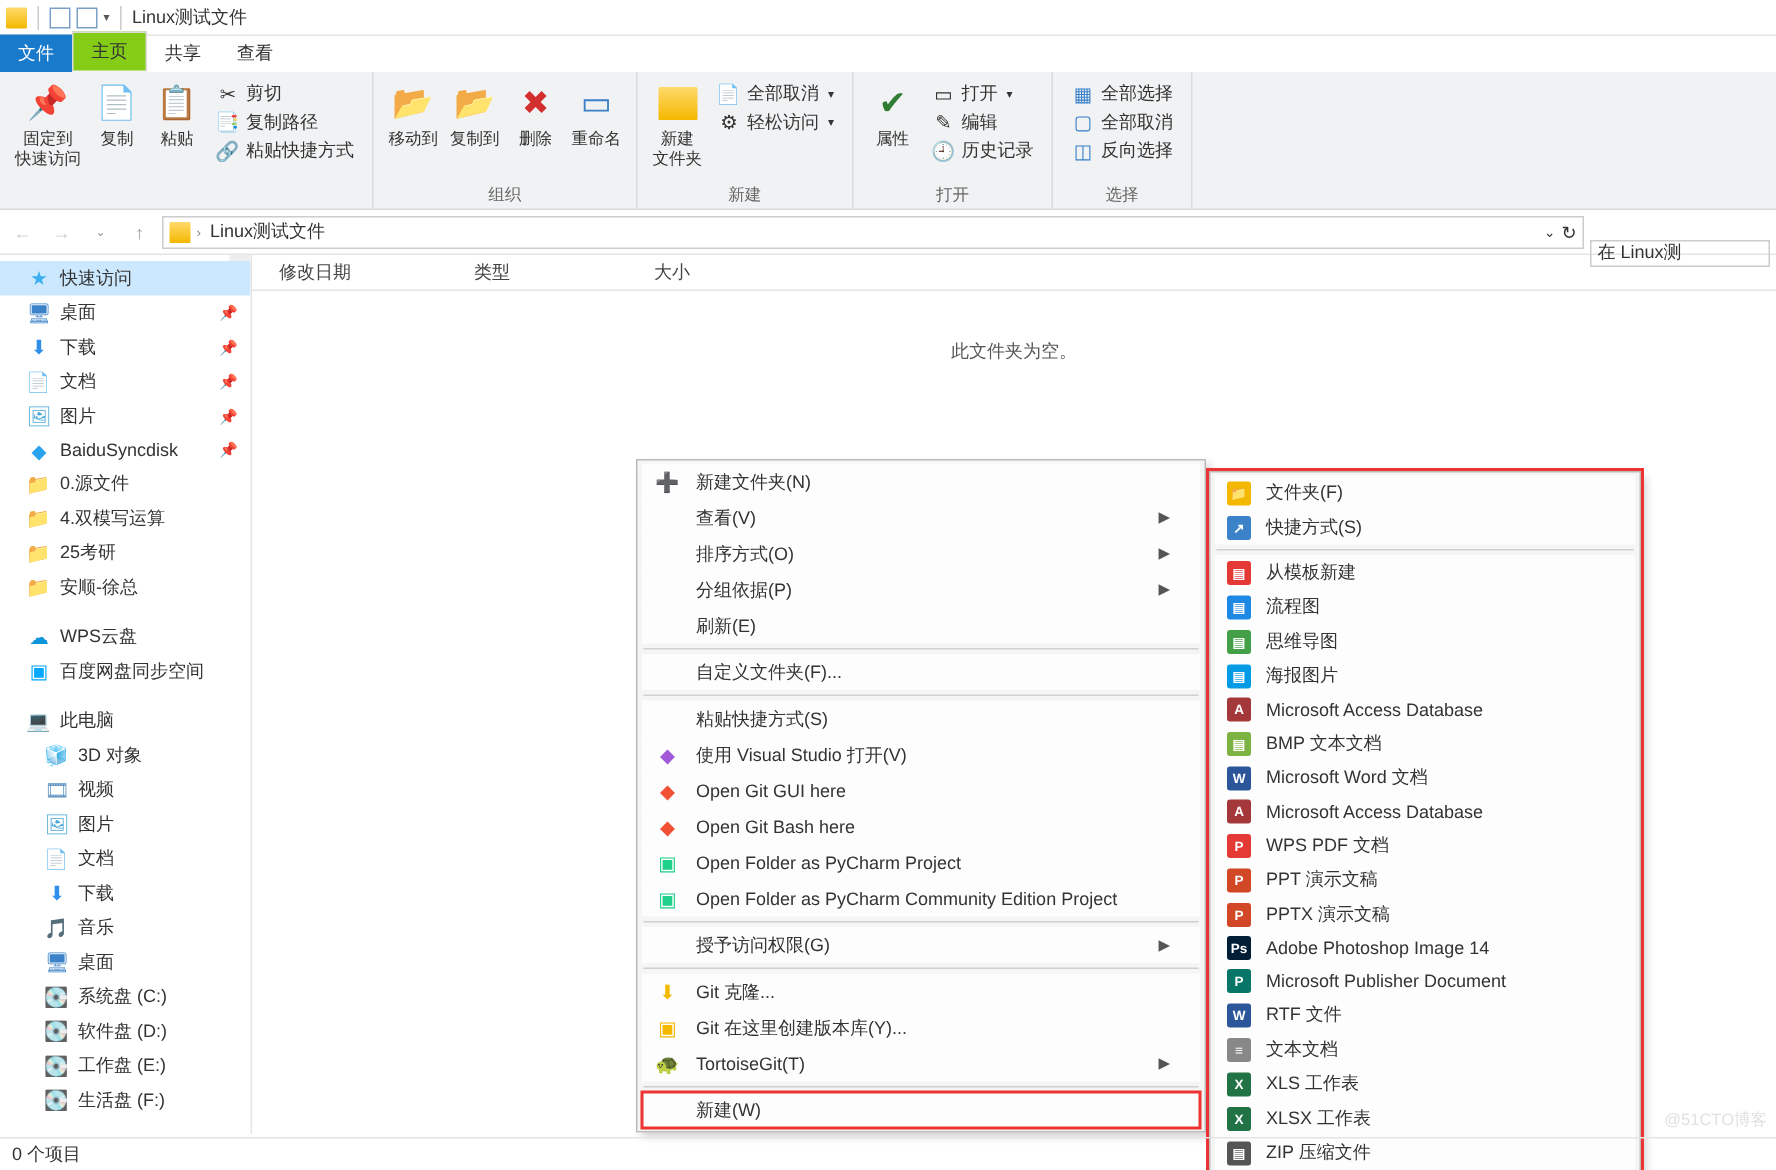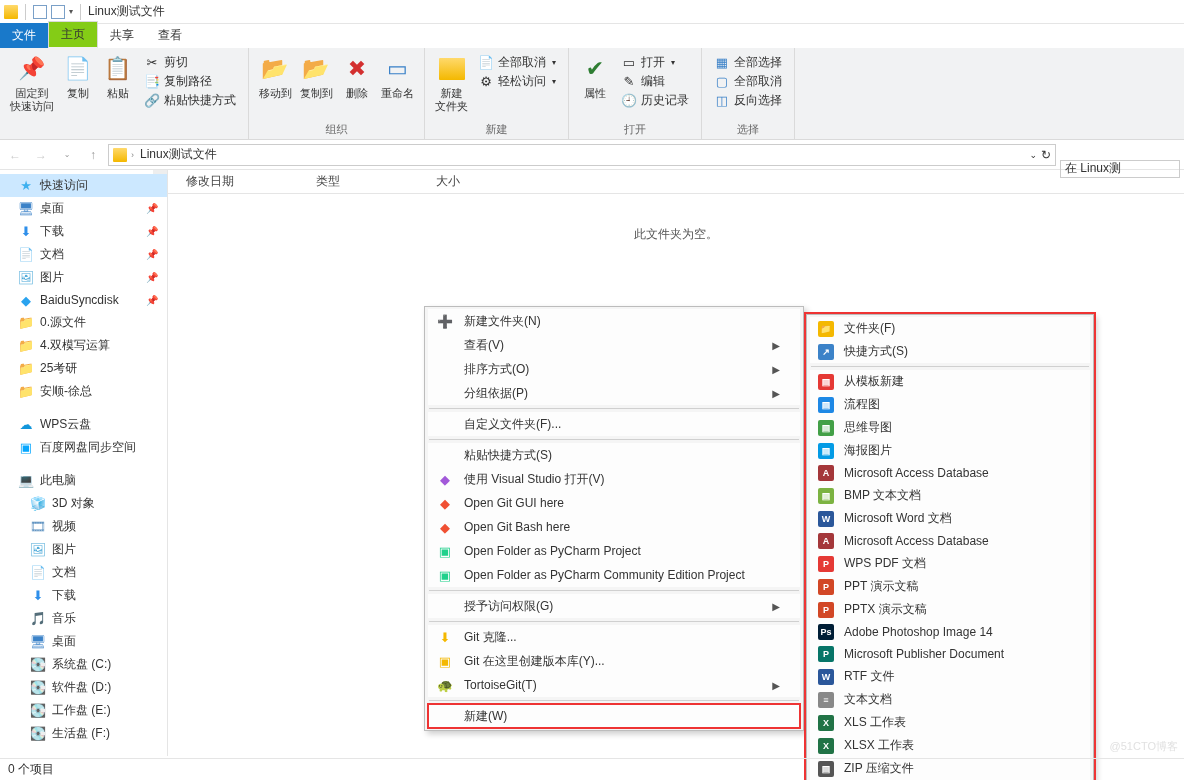--- a/index.html
+++ b/index.html
@@ -358,20 +358,24 @@
     <div class="ctx-item">
       <span class="cico"></span>
       <span>排序方式(O)</span>
       <span class="sub">▶</span>
     </div>
     <div class="ctx-item">
       <span class="cico"></span>
       <span>分组依据(P)</span>
       <span class="sub">▶</span>
     </div>
+    <div class="ctx-item">
+      <span class="cico"></span>
+      <span>刷新(E)</span>
+    </div>
     <div class="ctx-sep"></div>
     <div class="ctx-item">
       <span class="cico"></span>
       <span>自定义文件夹(F)...</span>
     </div>
     <div class="ctx-sep"></div>
     <div class="ctx-item disabled">
       <span class="cico"></span>
       <span>粘贴快捷方式(S)</span>
     </div>

